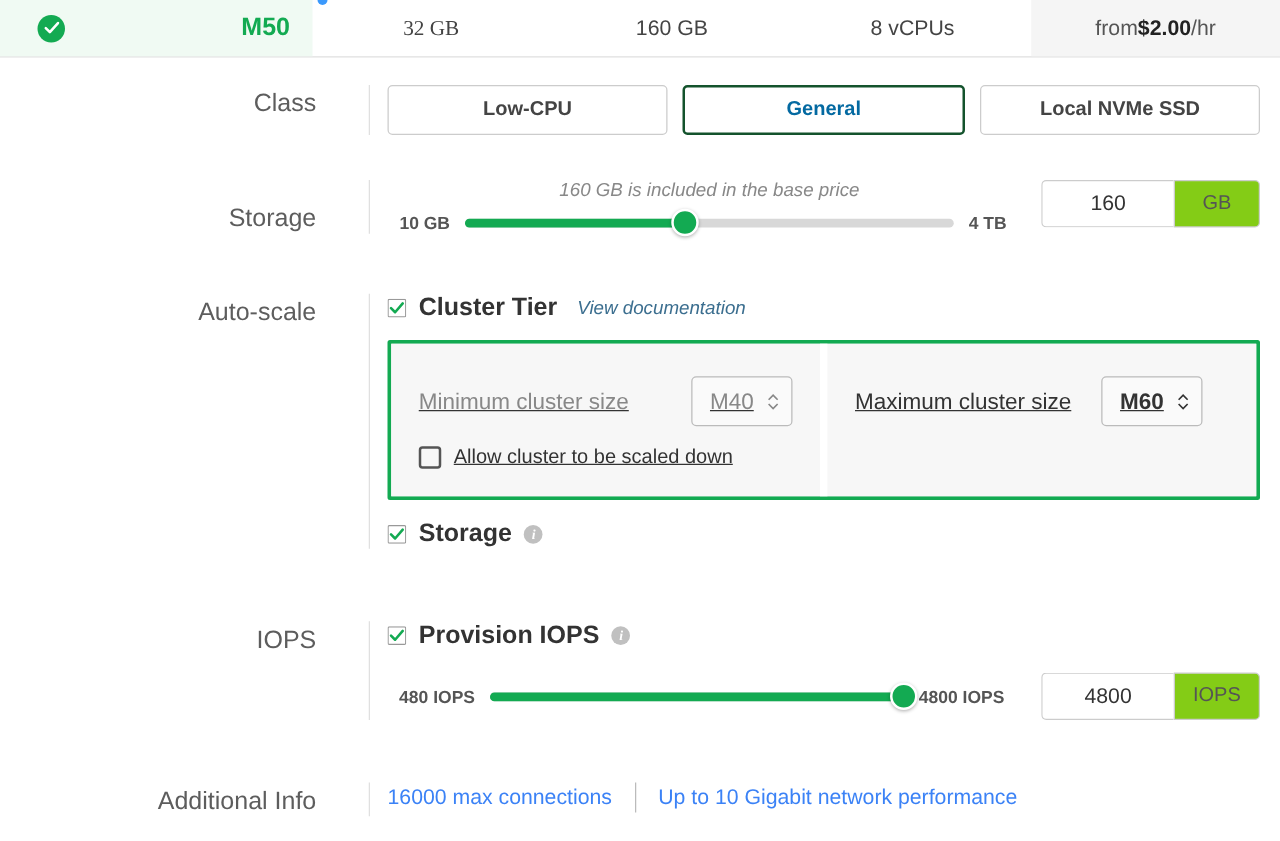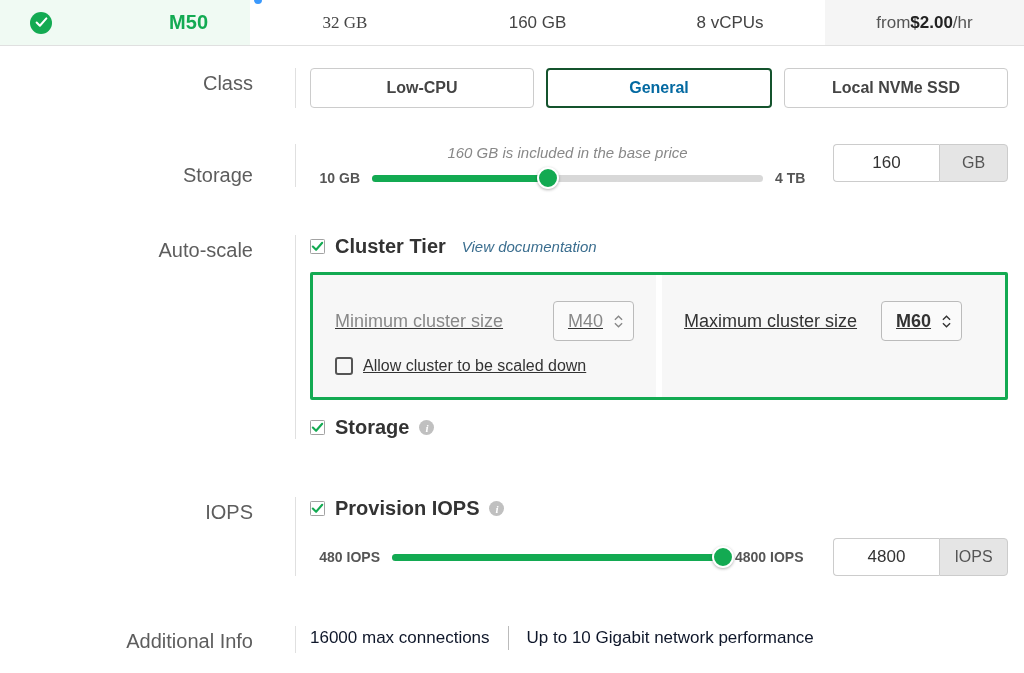--- a/index.html
+++ b/index.html
@@ -7,21 +7,21 @@
       font-family: -apple-system, BlinkMacSystemFont, "Segoe UI", Helvetica, Arial, sans-serif;
       color: #333;
       font-size: 15px;
       width: 1024px;
     }
     .container { display: flex; flex-direction: column; }
     
     
     .tier-row { display: flex; height: 46px; align-items: stretch; border-bottom: 1px solid #e0e0e0; }
     .tier-cell { display: flex; align-items: center; justify-content: center; font-size: 17px; color: #444; }
-    .tier-selected { width: 250px; background: #f0faf3; justify-content: flex-end; padding-right: 42px; position: relative; }
+    .tier-selected { width: 250px; background: #f0faf3; justify-content: flex-end; padding-right: 18px; position: relative; }
     .tier-check { position: absolute; left: 30px; width: 22px; height: 22px; border-radius: 50%; background: #13aa52; display: flex; align-items: center; justify-content: center; }
     .tier-check svg { width: 13px; height: 13px; }
     .tier-name { color: #13aa52; font-weight: 600; font-size: 20px; position: relative; }
     .tier-dot { position: absolute; top: -4px; right: -12px; width: 8px; height: 8px; border-radius: 50%; background: #3b99fc; }
     .tier-mem { width: 190px; font-family: Liberation Serif, serif; }
     .tier-storage { width: 195px; }
     .tier-cpu { width: 190px; }
     .tier-price { flex: 1; background: #f5f5f5; }
     .price-from { color: #555; }
     .price-amt { font-weight: 700; color: #222; }
@@ -43,21 +43,21 @@
     .slider-note { font-style: italic; color: #888; font-size: 15px; margin-bottom: 8px; }
     .slider-wrap { display: flex; align-items: center; width: 100%; gap: 12px; }
     .slider-label { font-size: 14px; color: #555; font-weight: 600; white-space: nowrap; }
     .slider-track-container { flex: 1; position: relative; height: 18px; display: flex; align-items: center; }
     .slider-track { width: 100%; height: 7px; background: #d8d8d8; border-radius: 4px; position: relative; }
     .slider-fill { position: absolute; left: 0; top: 0; height: 7px; background: #13aa52; border-radius: 4px; }
     .slider-thumb { position: absolute; top: 50%; transform: translate(-50%, -50%); width: 22px; height: 22px; border-radius: 50%; background: #13aa52; border: 2px solid #fff; box-shadow: 0 1px 3px rgba(0,0,0,.3); cursor: grab; }
     
     .input-group { display: flex; height: 38px; width: 175px; }
     .input-group input { width: 106px; border: 1px solid #ccc; border-right: none; border-radius: 4px 0 0 4px; text-align: center; font-size: 17px; color: #333; outline: none; }
-    .input-group .unit { flex: 1; border: 1px solid #ccc; border-radius: 0 4px 4px 0; background: #e5e5e5; display: flex; align-items: center; justify-content: center; font-size: 16px; color: #555; }
+    .input-group .unit { flex: 1; border: 1px solid #ccc; border-radius: 0 4px 4px 0; background: #84cc16; display: flex; align-items: center; justify-content: center; font-size: 16px; color: #555; }
     
     
     .check-line { display: flex; align-items: center; gap: 10px; margin-bottom: 14px; }
     .check-box { width: 15px; height: 15px; display: flex; align-items: center; justify-content: center; }
     .check-box svg { width: 15px; height: 15px; }
     .check-label { font-weight: 600; color: #333; font-size: 20px; }
     .link { color: #3b6e8f; font-style: italic; font-size: 15px; cursor: pointer; margin-left: 6px; }
     
     .autoscale-box { border: 3px solid #13aa52; border-radius: 2px; display: flex; }
     .as-half { flex: 1; background: #f7f7f7; padding: 26px 22px 22px 22px; text-decoration: underline; }
@@ -78,21 +78,21 @@
     
     
     .storage-check-line { display: flex; align-items: center; gap: 10px; margin-top: 16px; }
     .info-icon { width: 15px; height: 15px; border-radius: 50%; background: #c0c0c0; color: #fff; font-size: 11px; font-weight: bold; display: flex; align-items: center; justify-content: center; cursor: pointer; font-family: Georgia, serif; font-style: italic; }
     
     
     .iops-block { display: flex; align-items: center; gap: 18px; margin-top: 18px; }
     .iops-block .slider-wrap { flex: 1; }
     
     
-    .info-text { font-size: 17px; color: #0f172a; display: flex; align-items: center; gap: 18px; }
+    .info-text { font-size: 17px; color: #3b82f6; display: flex; align-items: center; gap: 18px; }
     .info-divider { width: 1px; height: 24px; background: #bbb; }
   </style>
 </head>
 <body>
 
 <div class="container">
 
   <div class="tier-row">
     <div class="tier-cell tier-selected">
       <span class="tier-check">

